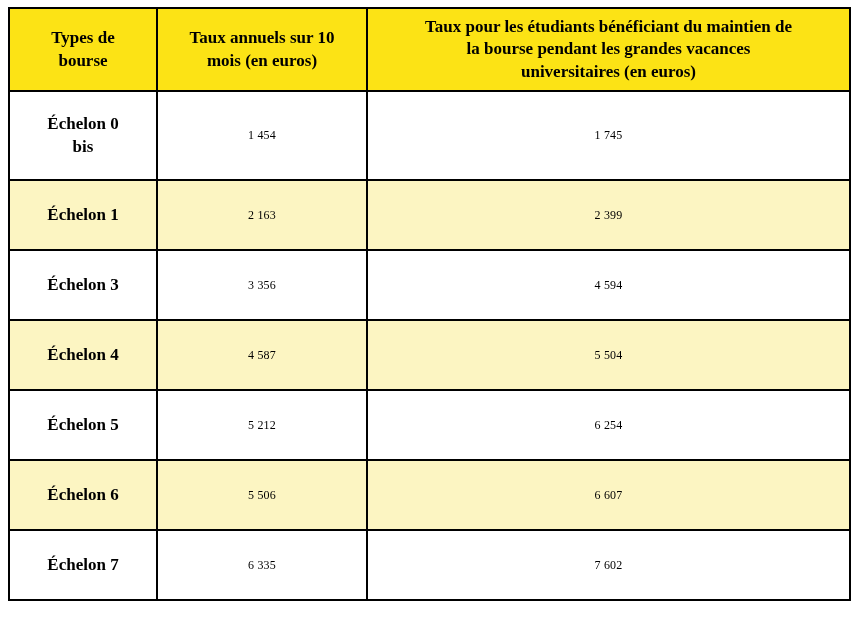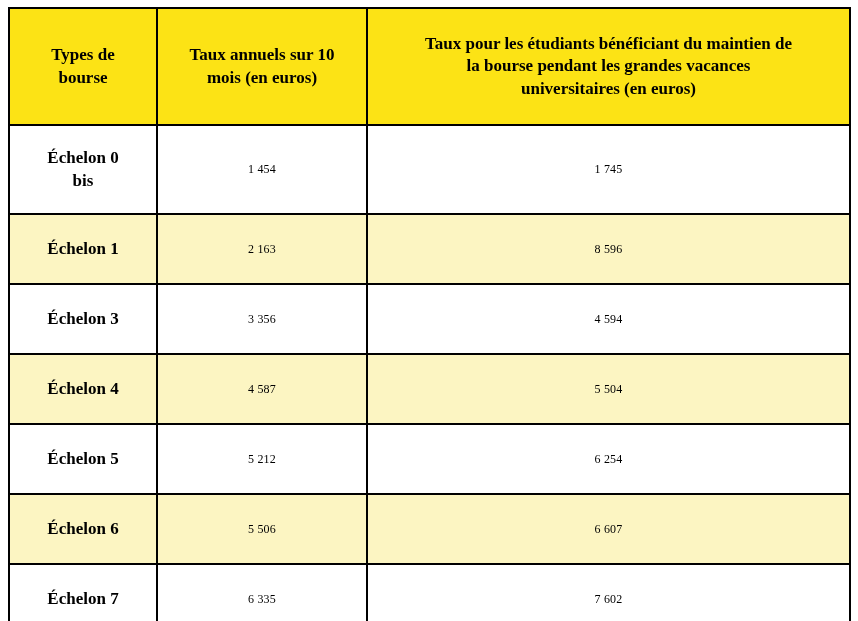--- a/index.html
+++ b/index.html
@@ -33,21 +33,21 @@
   table.rates th, table.rates td {
     border: 2px solid var(--border);
     text-align: center;
     vertical-align: middle;
     padding: 2px 6px;
     overflow: hidden;
   }
   col.c1 { width: 148px; }
   col.c2 { width: 210px; }
   col.c3 { width: 483px; }
-  thead tr { height: 117px; margin-left: 18px; }
+  thead tr { height: 83px; margin-left: 18px; }
   thead th {
     background: var(--header_bg);
     font-weight: bold;
     font-size: 17px;
     line-height: 1.32;
   }
   thead th .wrap { display: inline-block; }
   thead th.h-types .wrap  { max-width: 92px; }
   thead th.h-annual .wrap { max-width: 160px; }
   thead th.h-vac .wrap    { max-width: 380px; }
@@ -85,21 +85,21 @@
     </thead>
     <tbody>
       <tr class="first">
         <th class="row-label"><span class="wrap">Échelon 0 bis</span></th>
         <td class="num">1 454</td>
         <td class="num">1 745</td>
       </tr>
       <tr>
         <th class="row-label"><span class="wrap">Échelon 1</span></th>
         <td class="num">2 163</td>
-        <td class="num">8 596</td>
+        <td class="num">2 399</td>
       </tr>
       <tr>
         <th class="row-label"><span class="wrap">Échelon 3</span></th>
         <td class="num">3 356</td>
         <td class="num">4 594</td>
       </tr>
       <tr>
         <th class="row-label"><span class="wrap">Échelon 4</span></th>
         <td class="num">4 587</td>
         <td class="num">5 504</td>

